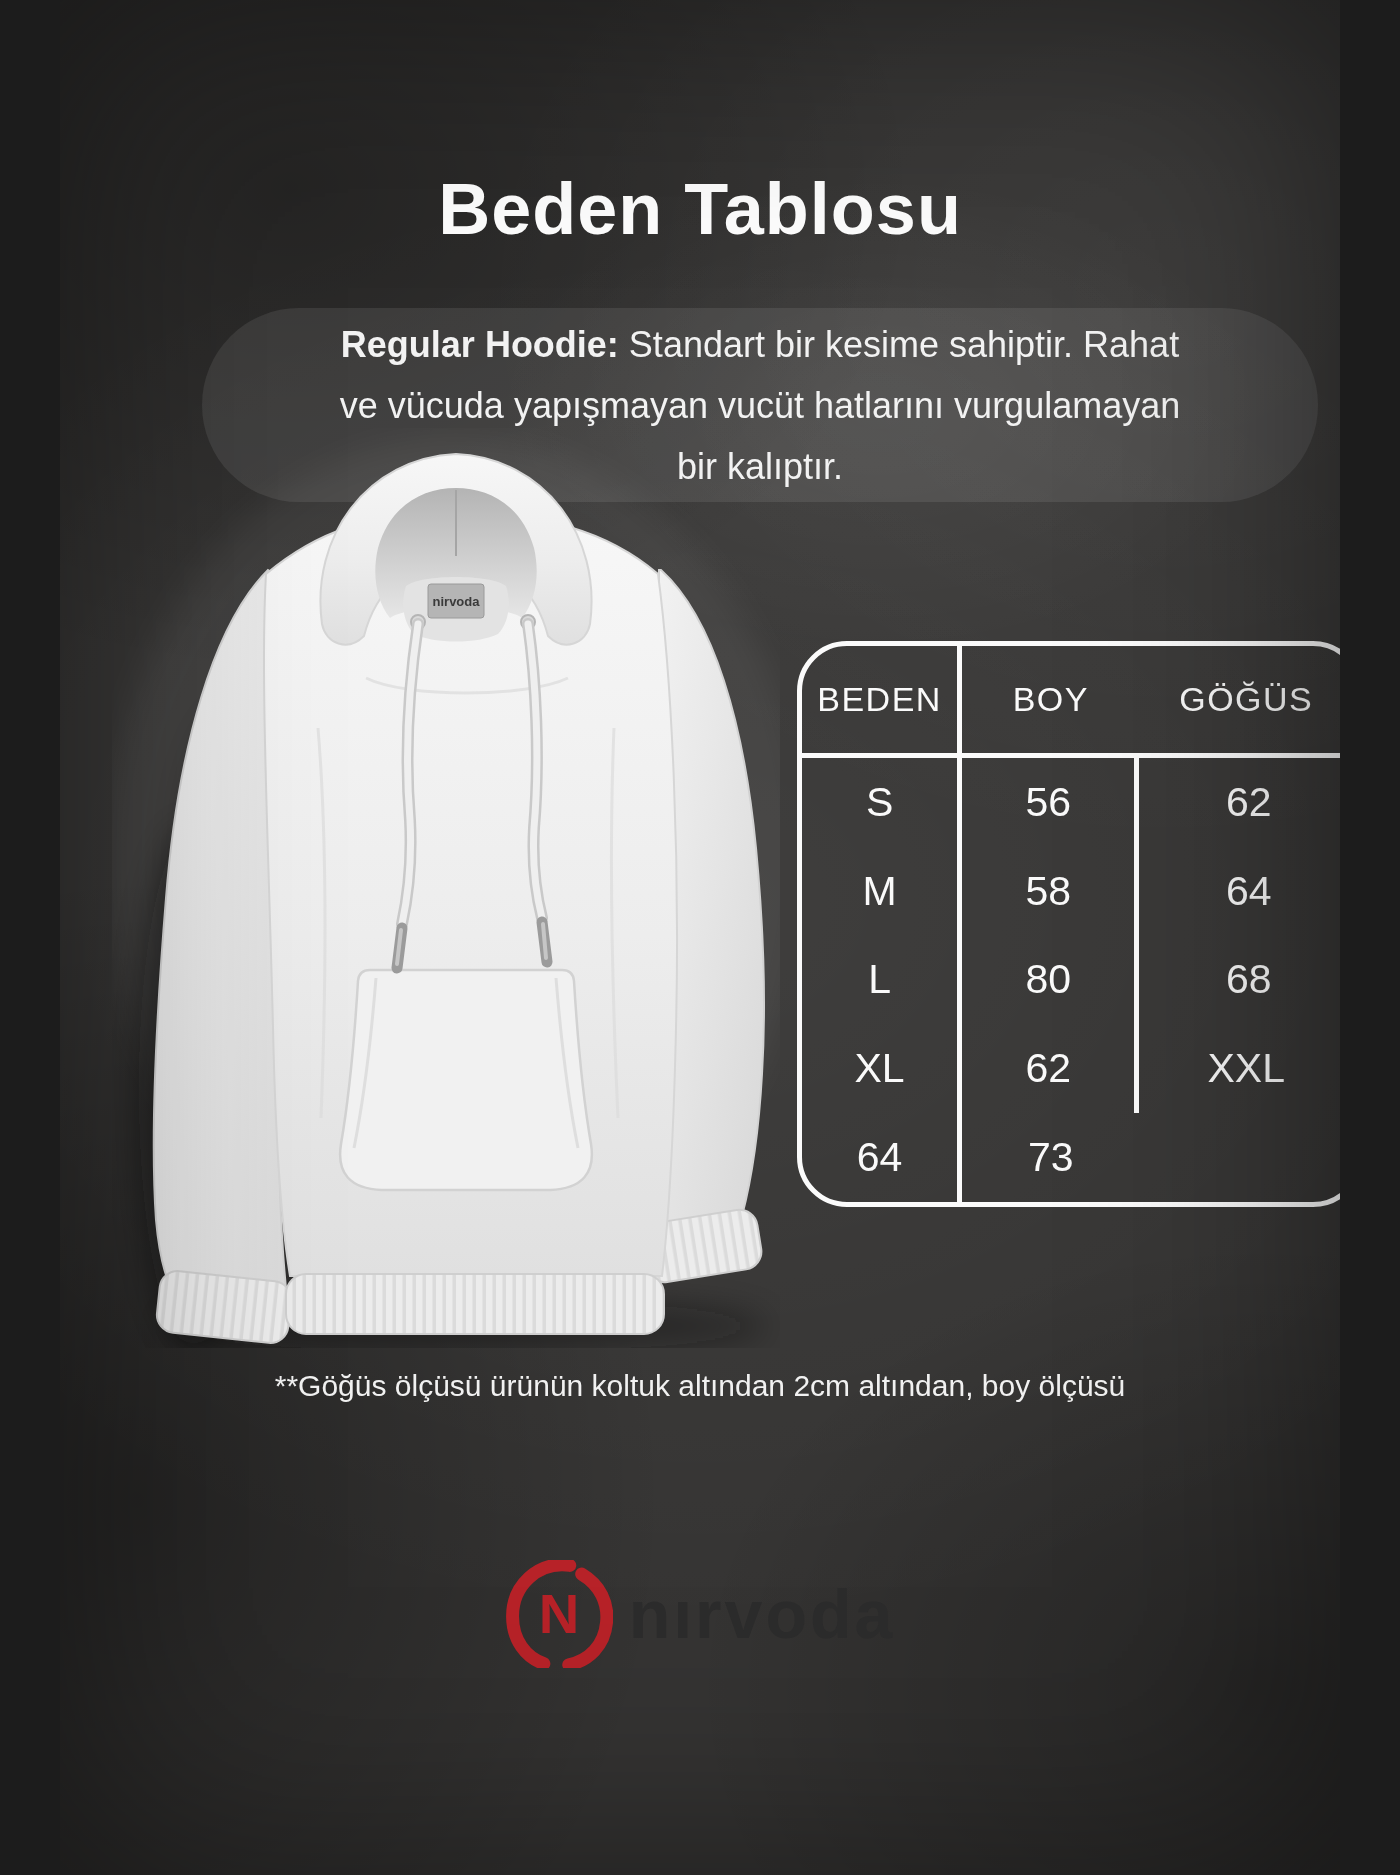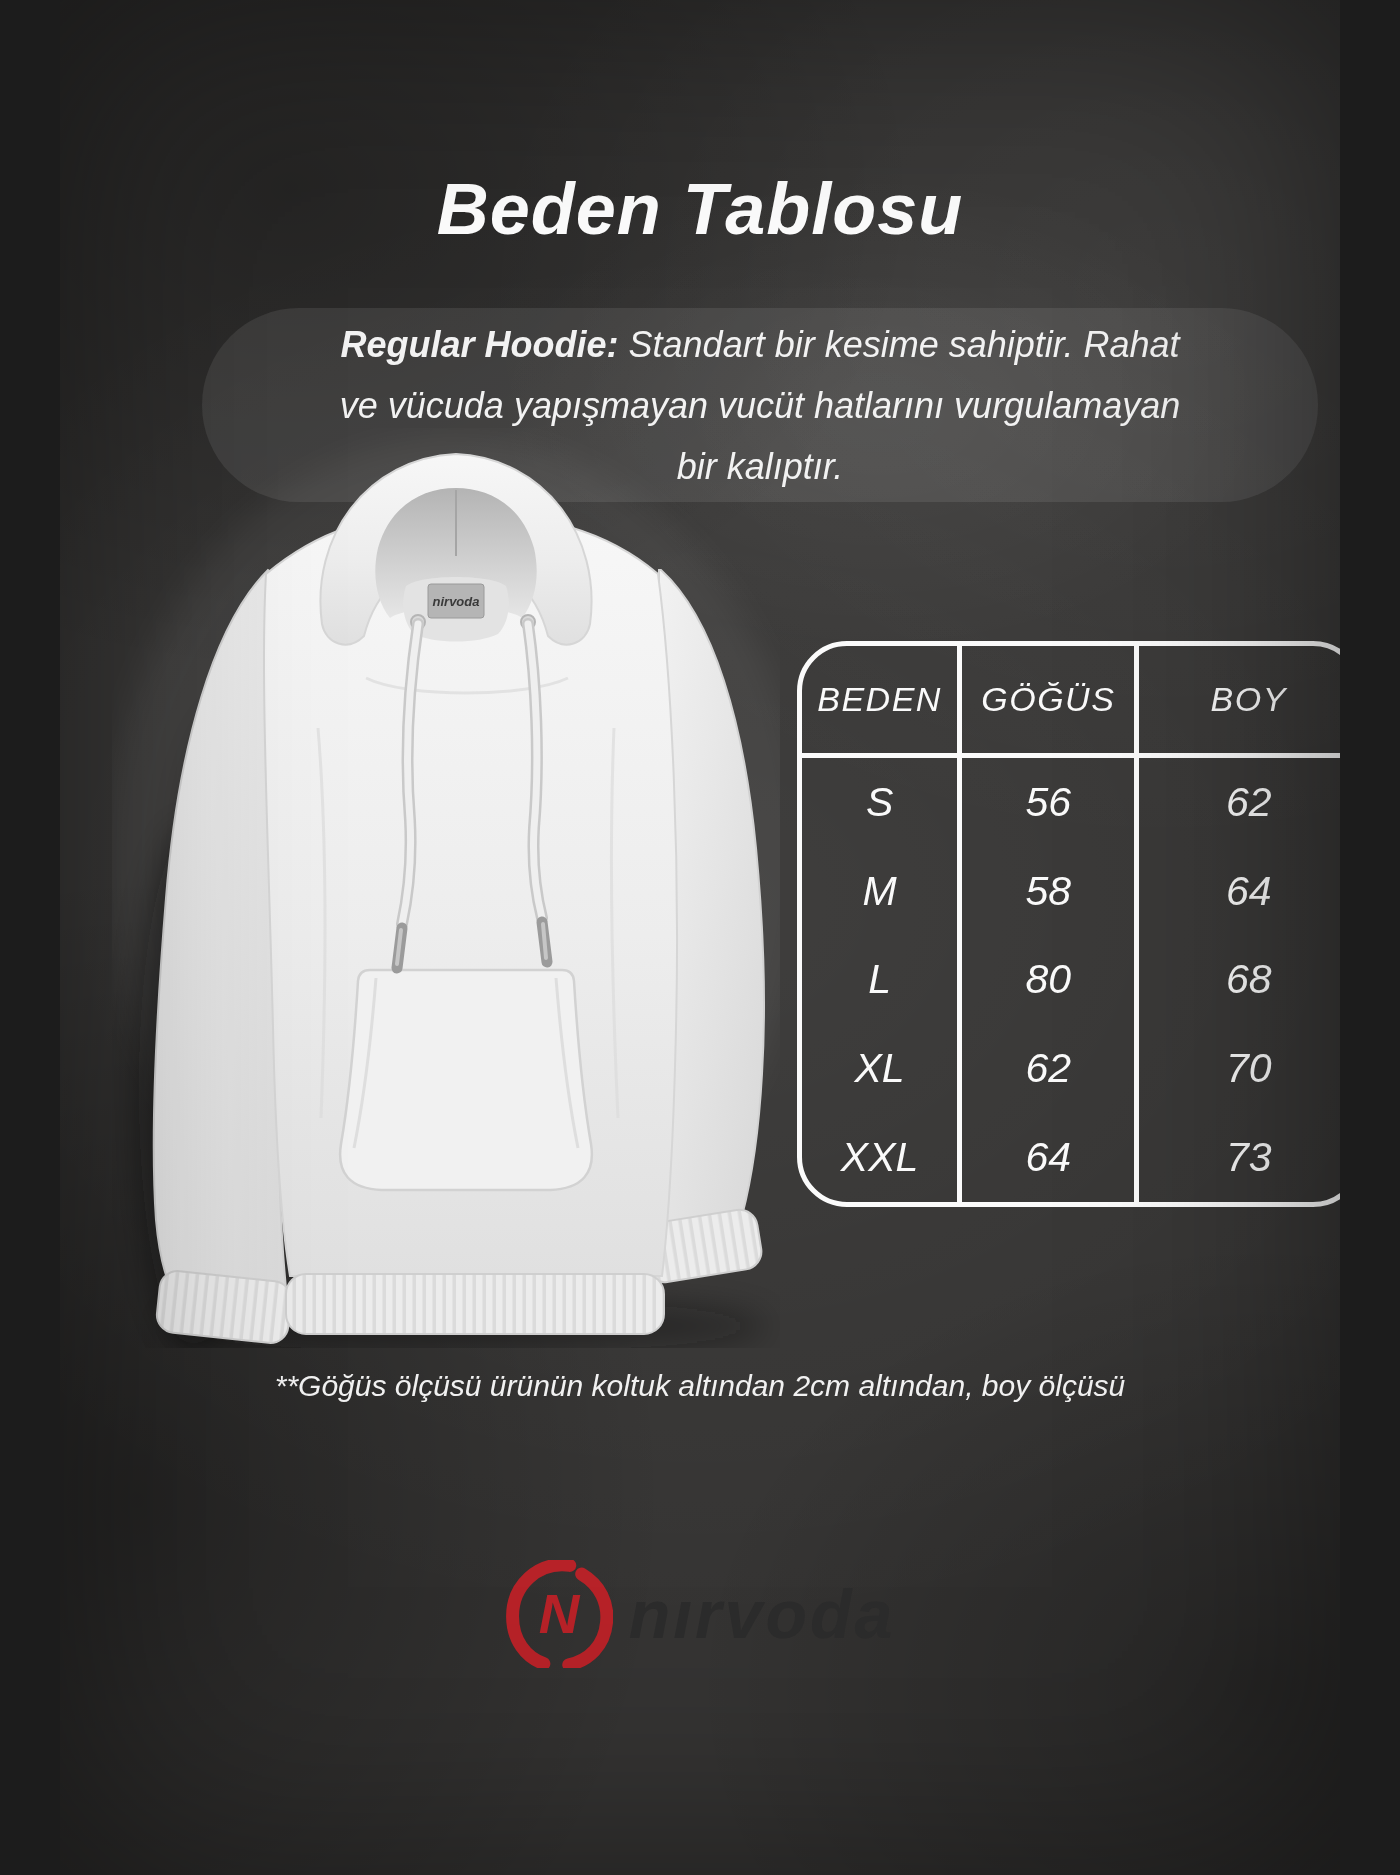--- a/index.html
+++ b/index.html
@@ -11,21 +11,20 @@
     font-family:"Liberation Sans", sans-serif;
     color:#f5f5f5;
     background:
       radial-gradient(900px 700px at 18% 10%, rgba(0,0,0,.30), transparent 70%),
       radial-gradient(1000px 800px at 86% 16%, rgba(255,255,255,.045), transparent 70%),
       radial-gradient(760px 900px at 6% 80%, rgba(0,0,0,.32), transparent 70%),
       radial-gradient(820px 640px at 94% 90%, rgba(0,0,0,.28), transparent 70%),
       radial-gradient(520px 320px at 64% 22%, rgba(255,255,255,.05), transparent 75%),
       radial-gradient(1200px 950px at 50% 48%, rgba(255,255,255,.05), transparent 78%),
       #353433;
-    font-style: italic;
   }
   .page::after{
     content:"";position:absolute;inset:0;pointer-events:none;
     box-shadow:inset 0 0 240px rgba(0,0,0,.5);
   }
   .title{
     position:absolute;top:168px;left:0;width:100%;
     text-align:center;font-size:72px;font-weight:700;letter-spacing:1px;
     color:#fdfdfd;
   }
@@ -143,38 +142,37 @@
       <path d="M412,196 C420,252 424,330 418,400 C416,436 420,466 426,490" stroke="#efefef" stroke-width="7"></path>
       <path d="M286,500 L281,540" stroke="#9b9b9b" stroke-width="11"></path>
       <path d="M426,494 L431,534" stroke="#9b9b9b" stroke-width="11"></path>
       <path d="M285,502 L281,536" stroke="#c6c6c6" stroke-width="4"></path>
       <path d="M427,496 L430,530" stroke="#c6c6c6" stroke-width="4"></path>
     </g>
   </svg>
 
   <div class="size-table">
     <div class="cell th vline">BEDEN</div>
+    <div class="cell th">BOY</div>
     <div class="cell th vline">GÖĞÜS</div>
-    <div class="cell th">BOY</div>
 
     <div class="cell td vline">S</div>
     <div class="cell td vline">56</div>
     <div class="cell td">62</div>
 
     <div class="cell td vline">M</div>
     <div class="cell td vline">58</div>
     <div class="cell td">64</div>
 
     <div class="cell td vline">L</div>
     <div class="cell td vline">80</div>
     <div class="cell td">68</div>
 
     <div class="cell td vline">XL</div>
     <div class="cell td vline">62</div>
-    <div class="cell td">70</div>
 
     <div class="cell td vline">XXL</div>
     <div class="cell td vline">64</div>
     <div class="cell td">73</div>
   </div>
 
   <div class="notes">
     <div class="n1">**Göğüs ölçüsü ürünün koltuk altından 2cm altından, boy ölçüsü</div>
   </div>
 

